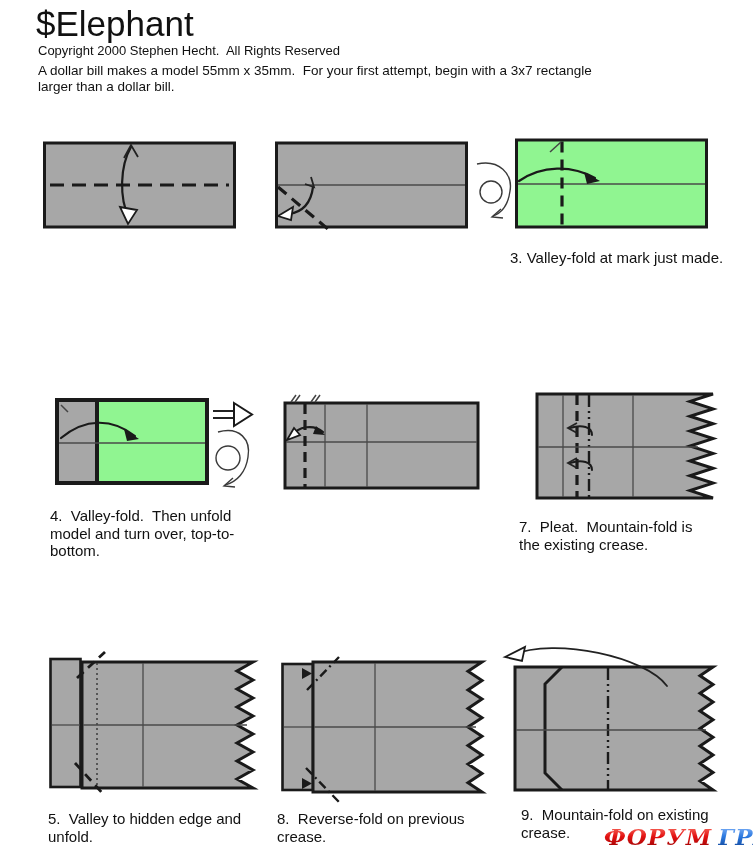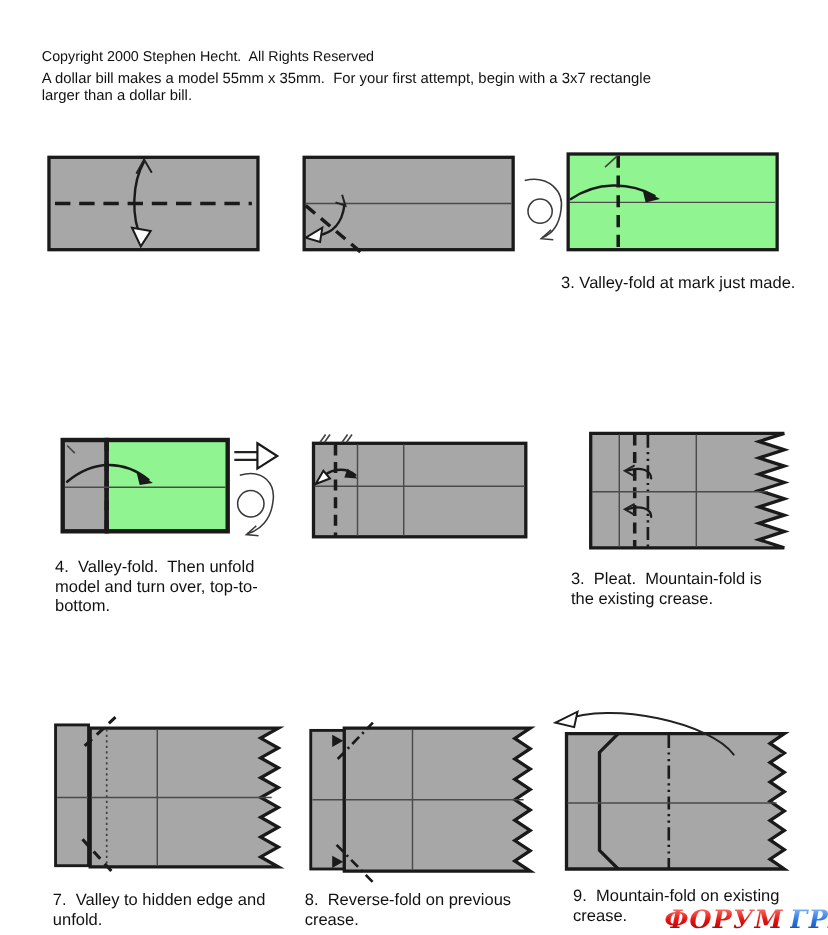--- a/index.html
+++ b/index.html
@@ -47,20 +47,21 @@
             -webkit-background-clip:text;background-clip:text;color:transparent;}
     .wm-blue{background:linear-gradient(180deg,#9cc4ff 0%,#2b79e0 50%,#0e3f8e 100%);
              -webkit-background-clip:text;background-clip:text;color:transparent;}
   }
 </style>
 </head>
 <body>
 
 <div class="page">
 
+  <div class="title">$Elephant</div>
   <div class="copyright">Copyright 2000 Stephen Hecht.  All Rights Reserved</div>
   <div class="intro">A dollar bill makes a model 55mm x 35mm.  For your first attempt, begin with a 3x7 rectangle
 larger than a dollar bill.</div>
 
   <svg class="fig" style="left:40px;top:138px" width="200" height="95">
     <rect class="paper" x="4.5" y="5" width="190" height="84"></rect>
     <line class="valley" x1="10" y1="47" x2="189" y2="47"></line>
     <g>
       <path class="arrow" d="M 91 9 C 80 28, 79 60, 89 80"></path>
       <path class="ah-open" d="M 84 20 L 91 7 L 98 19"></path>
@@ -180,23 +181,23 @@
     <g>
       <path class="arrow-thin" d="M 171 59 C 150 30, 60 10, 16 28"></path>
       <polygon class="ah-white" points="9,30 29,20 26,34"></polygon>
     </g>
   </svg>
 
   <div class="caption" style="left:510px;top:249px;width:260px;white-space:nowrap">3.  Valley-fold at mark just made.</div>
   <div class="caption" style="left:50px;top:507px;width:240px">4.  Valley-fold.  Then unfold
 model and turn over, top-to-
 bottom.</div>
-  <div class="caption" style="left:519px;top:518px;width:230px">3.  Pleat.  Mountain-fold is
+  <div class="caption" style="left:519px;top:518px;width:230px">7.  Pleat.  Mountain-fold is
 the existing crease.</div>
-  <div class="caption" style="left:48px;top:810px;width:240px">7.  Valley to hidden edge and
+  <div class="caption" style="left:48px;top:810px;width:240px">5.  Valley to hidden edge and
 unfold.</div>
   <div class="caption" style="left:277px;top:810px;width:230px">8.  Reverse-fold on previous
 crease.</div>
   <div class="caption" style="left:521px;top:806px;width:230px">9.  Mountain-fold on existing
 crease.</div>
 
   <div class="watermark">
     <span class="wm-red">ФОРУМ</span><span class="wm-blue">ГРАД</span>
   </div>
 

